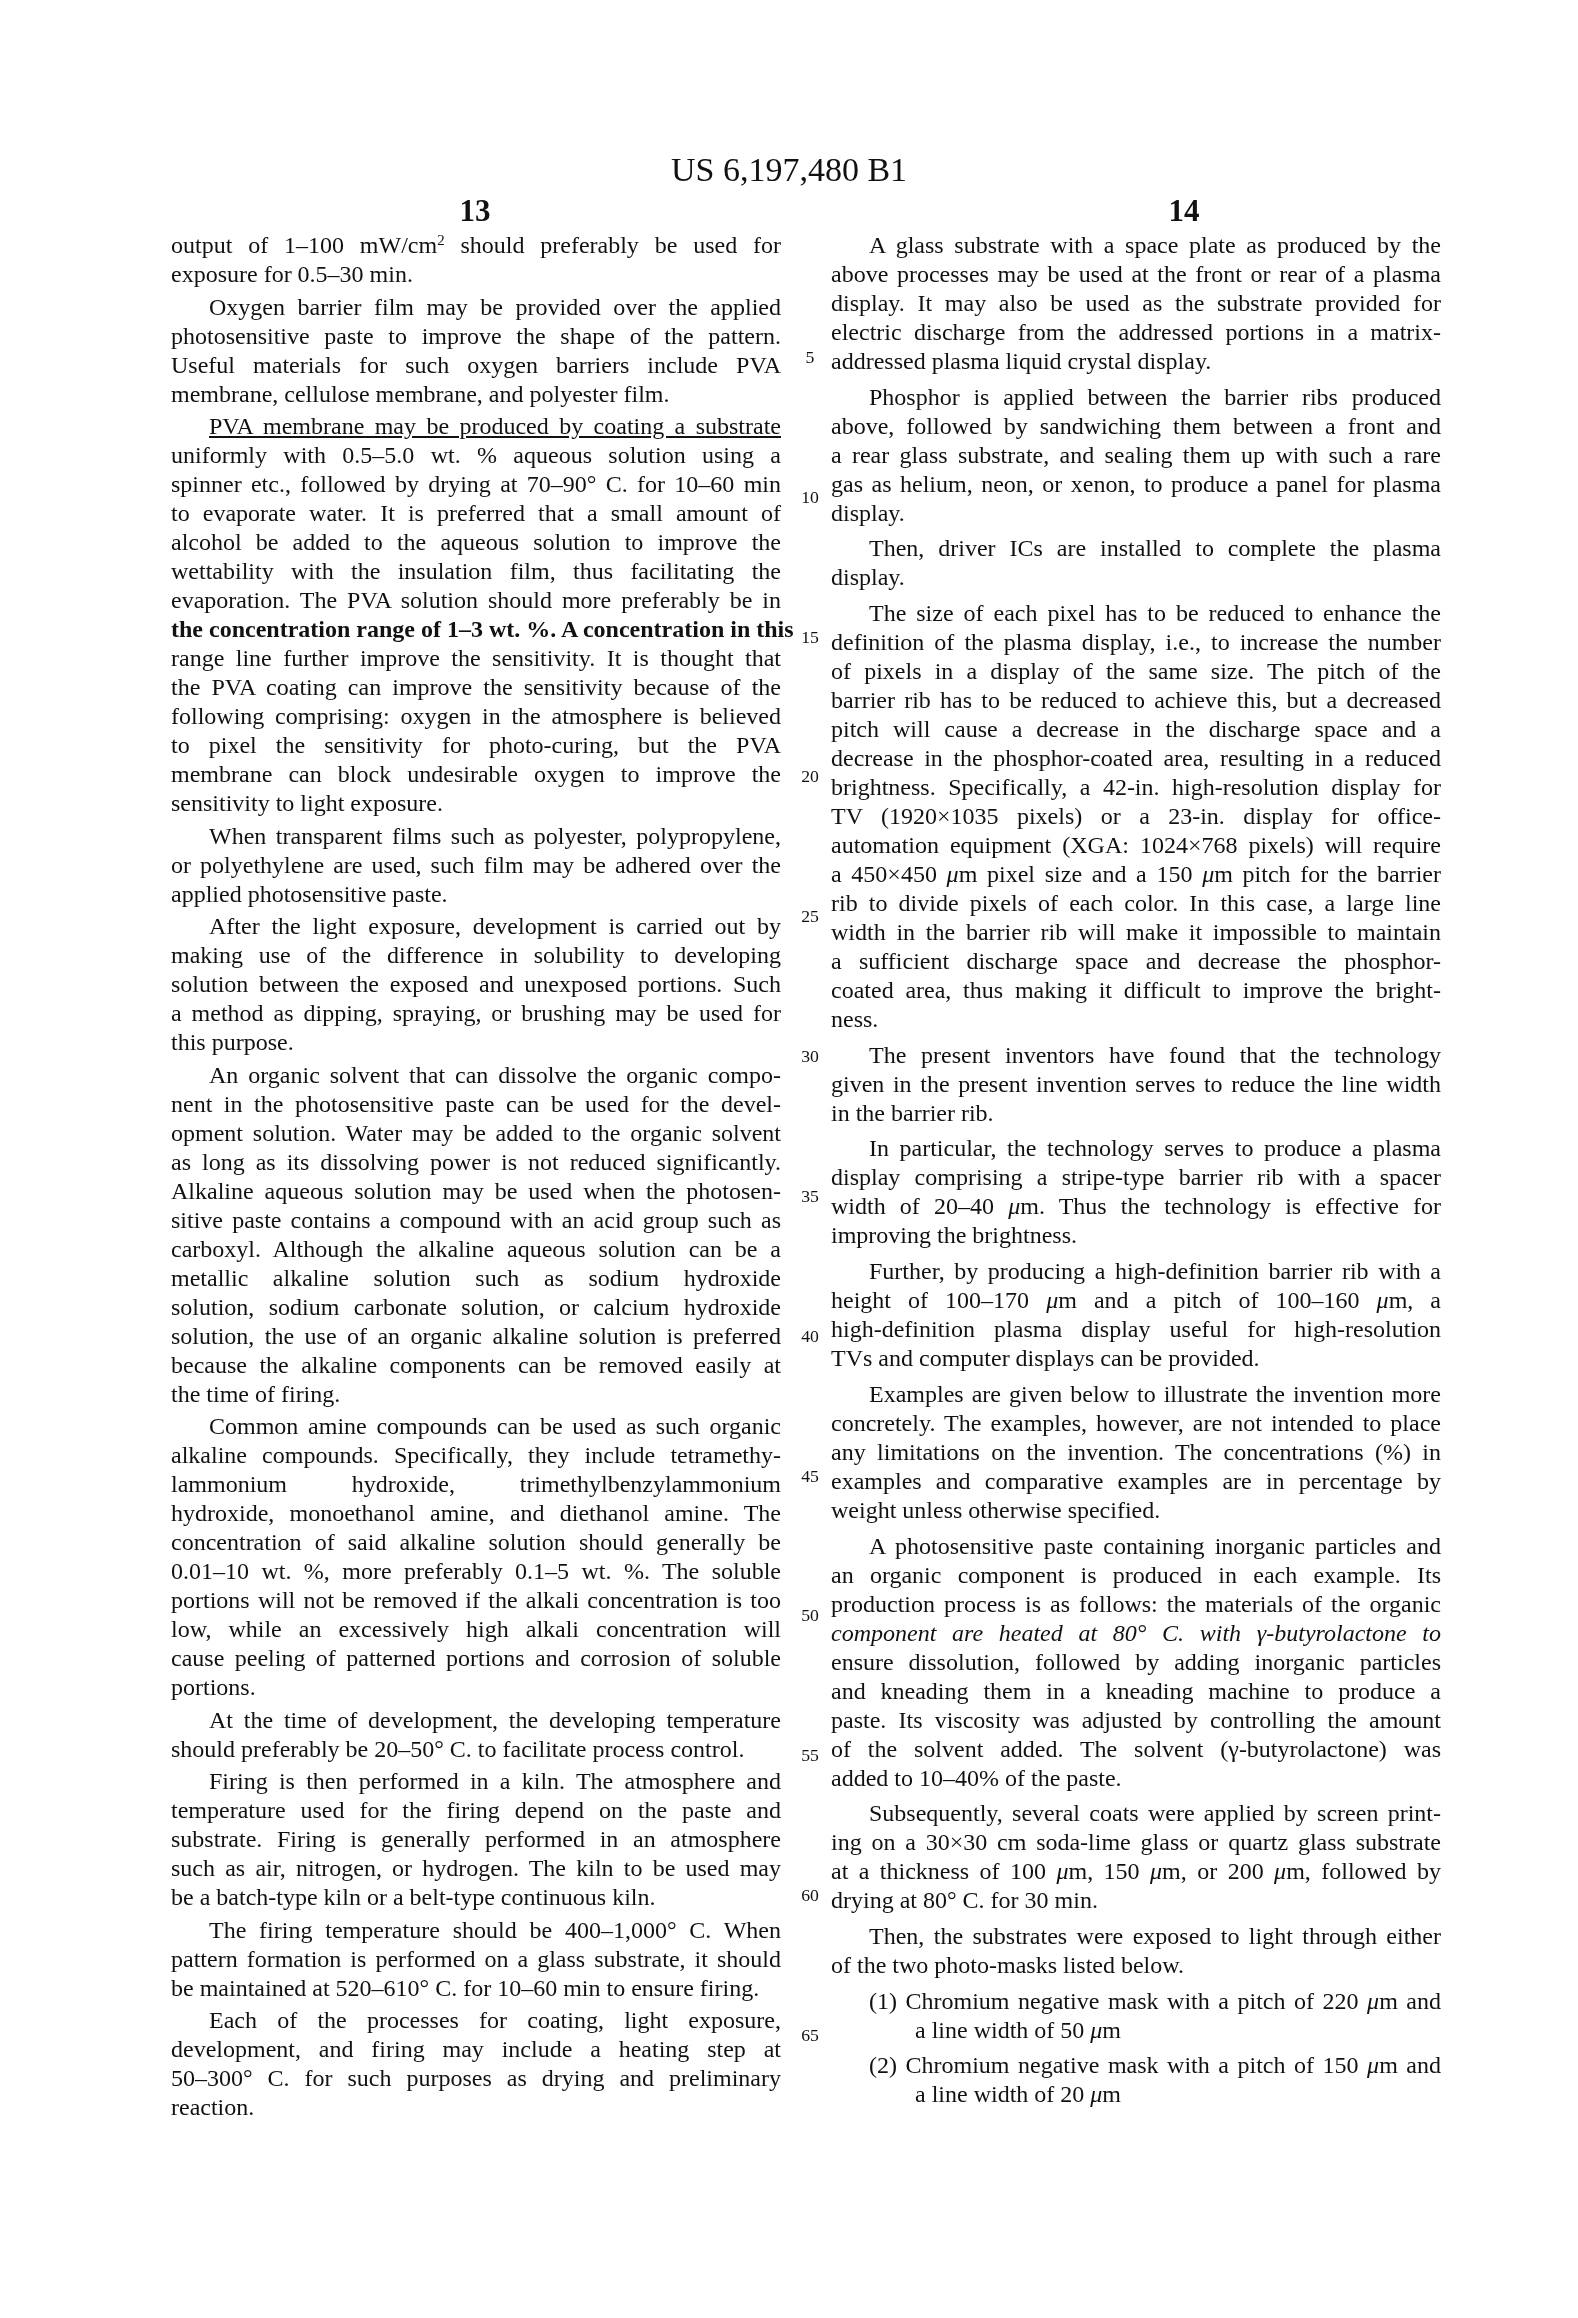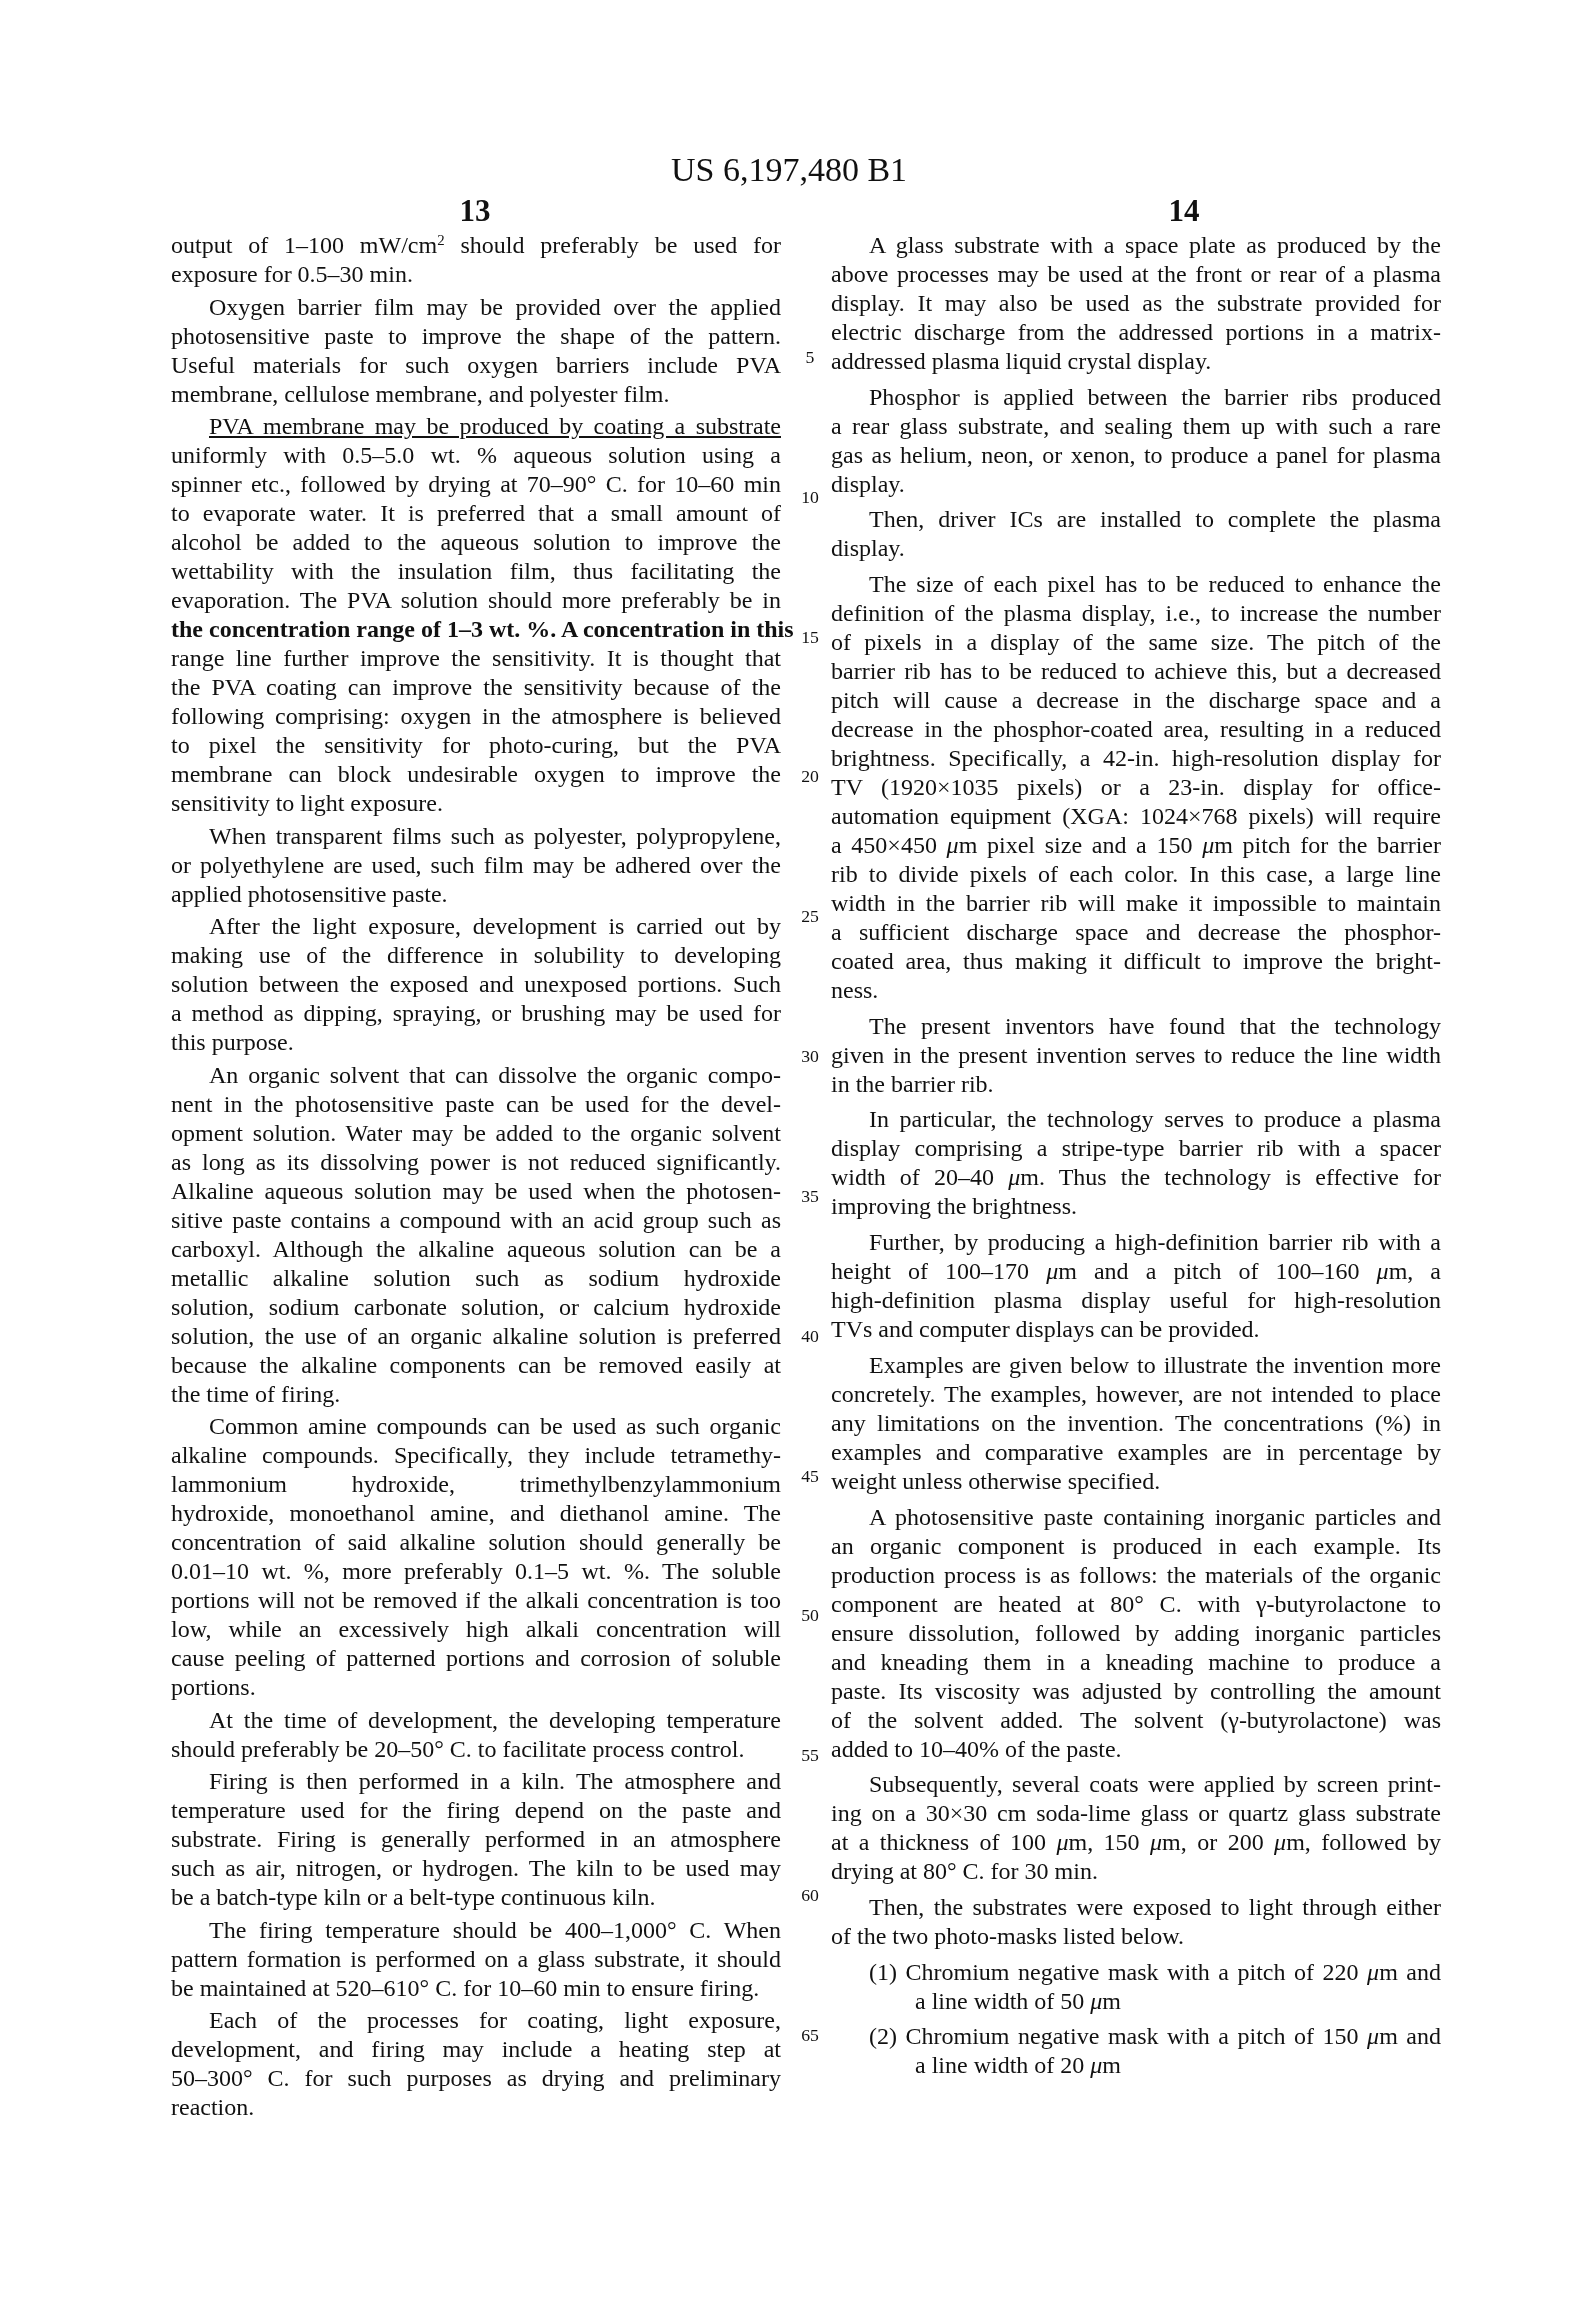--- a/index.html
+++ b/index.html
@@ -122,20 +122,21 @@
 <div class="column right" id="col-right">
     <div class="para">
       <div class="line indent"><span class="inner" style="width: 100%;">A glass substrate with a space plate as produced by the</span></div>
       <div class="line"><span class="inner" style="width: 100%;">above processes may be used at the front or rear of a plasma</span></div>
       <div class="line"><span class="inner" style="width: 100%;">display. It may also be used as the substrate provided for</span></div>
       <div class="line"><span class="inner" style="width: 100%;">electric discharge from the addressed portions in a matrix-</span></div>
       <div class="line last"><span class="inner" style="width: 100%;">addressed plasma liquid crystal display.</span></div>
     </div>
     <div class="para">
       <div class="line indent"><span class="inner" style="width: 100%;">Phosphor is applied between the barrier ribs produced</span></div>
+      <div class="line"><span class="inner" style="width: 100%;">above, followed by sandwiching them between a front and</span></div>
       <div class="line"><span class="inner" style="width: 100%;">a rear glass substrate, and sealing them up with such a rare</span></div>
       <div class="line"><span class="inner" style="width: 100%;">gas as helium, neon, or xenon, to produce a panel for plasma</span></div>
       <div class="line last"><span class="inner" style="width: 100%;">display.</span></div>
     </div>
     <div class="para">
       <div class="line indent"><span class="inner" style="width: 100%;">Then, driver ICs are installed to complete the plasma</span></div>
       <div class="line last"><span class="inner" style="width: 100%;">display.</span></div>
     </div>
     <div class="para">
       <div class="line indent"><span class="inner" style="width: 100%;">The size of each pixel has to be reduced to enhance the</span></div>
@@ -175,21 +176,21 @@
       <div class="line indent"><span class="inner" style="width: 100%;">Examples are given below to illustrate the invention more</span></div>
       <div class="line"><span class="inner" style="width: 100%;">concretely. The examples, however, are not intended to place</span></div>
       <div class="line"><span class="inner" style="width: 100%;">any limitations on the invention. The concentrations (%) in</span></div>
       <div class="line"><span class="inner" style="width: 100%;">examples and comparative examples are in percentage by</span></div>
       <div class="line last"><span class="inner" style="width: 100%;">weight unless otherwise specified.</span></div>
     </div>
     <div class="para">
       <div class="line indent"><span class="inner" style="width: 100%;">A photosensitive paste containing inorganic particles and</span></div>
       <div class="line"><span class="inner" style="width: 100%;">an organic component is produced in each example. Its</span></div>
       <div class="line"><span class="inner" style="width: 100%;">production process is as follows: the materials of the organic</span></div>
-      <div class="line"><span class="inner" style="width: 100%;">component are heated at 80° C. with γ-butyrolactone to</span></div>
+      <div class="line"><span class="inner" style="width: 100%; font-style: italic;">component are heated at 80° C. with γ-butyrolactone to</span></div>
       <div class="line"><span class="inner" style="width: 100%;">ensure dissolution, followed by adding inorganic particles</span></div>
       <div class="line"><span class="inner" style="width: 100%;">and kneading them in a kneading machine to produce a</span></div>
       <div class="line"><span class="inner" style="width: 100%;">paste. Its viscosity was adjusted by controlling the amount</span></div>
       <div class="line"><span class="inner" style="width: 100%;">of the solvent added. The solvent (γ-butyrolactone) was</span></div>
       <div class="line last"><span class="inner" style="width: 100%;">added to 10–40% of the paste.</span></div>
     </div>
     <div class="para">
       <div class="line indent"><span class="inner" style="width: 100%;">Subsequently, several coats were applied by screen print-</span></div>
       <div class="line"><span class="inner" style="width: 100%;">ing on a 30×30 cm soda-lime glass or quartz glass substrate</span></div>
       <div class="line"><span class="inner" style="width: 100%;">at a thickness of 100 <i class="mu">μ</i>m, 150 <i class="mu">μ</i>m, or 200 <i class="mu">μ</i>m, followed by</span></div>

